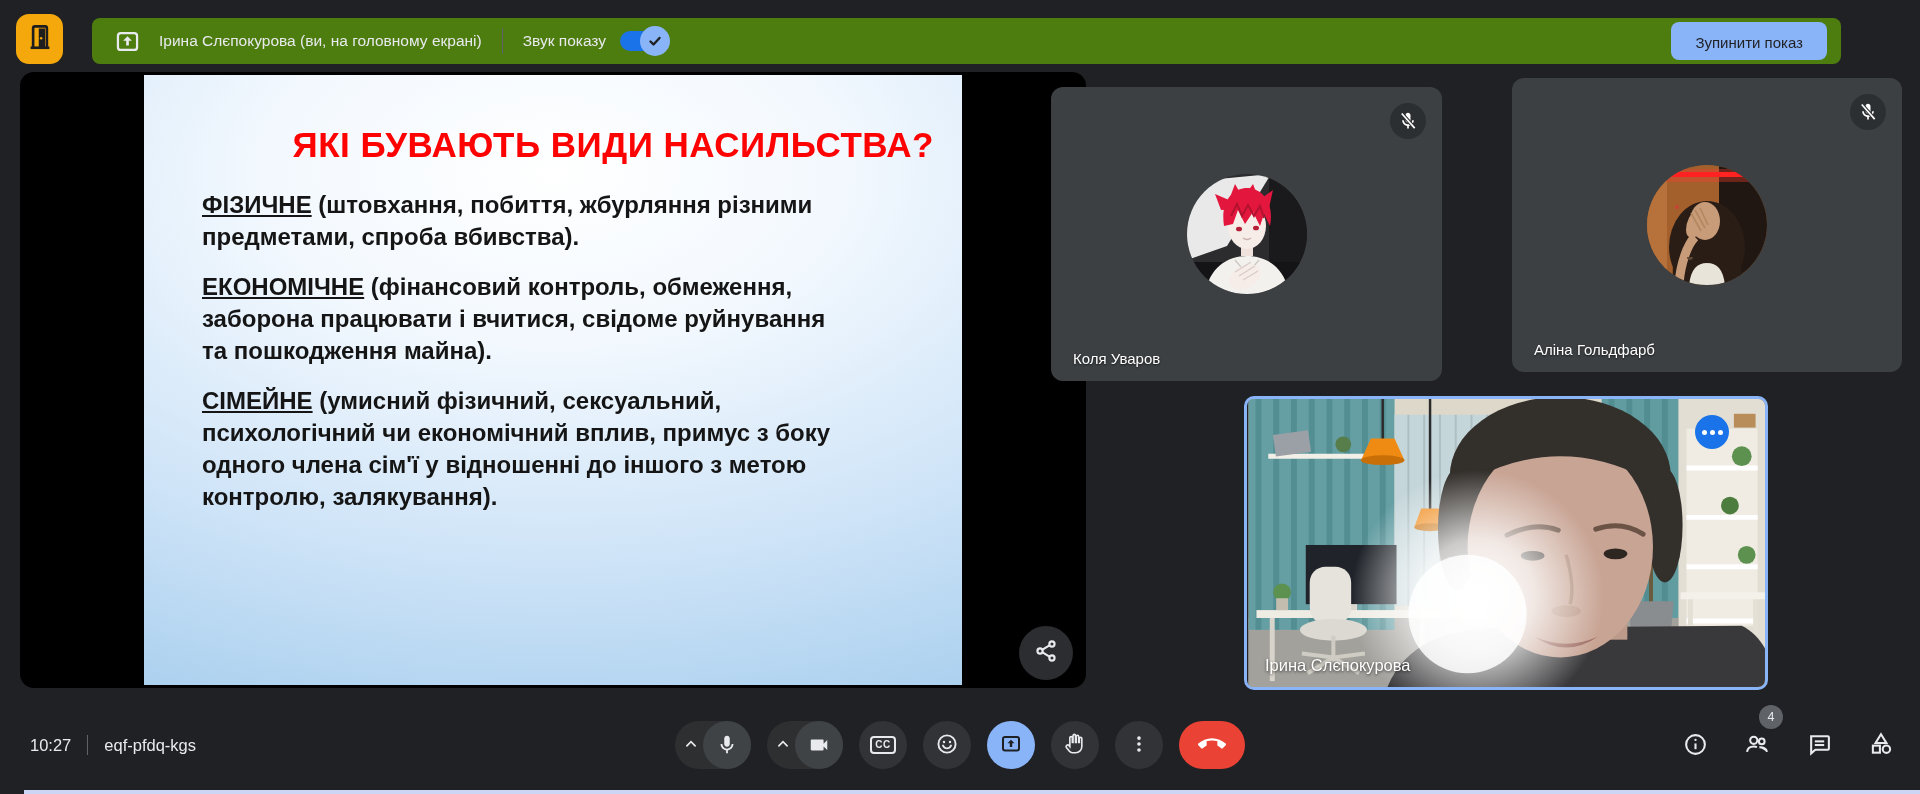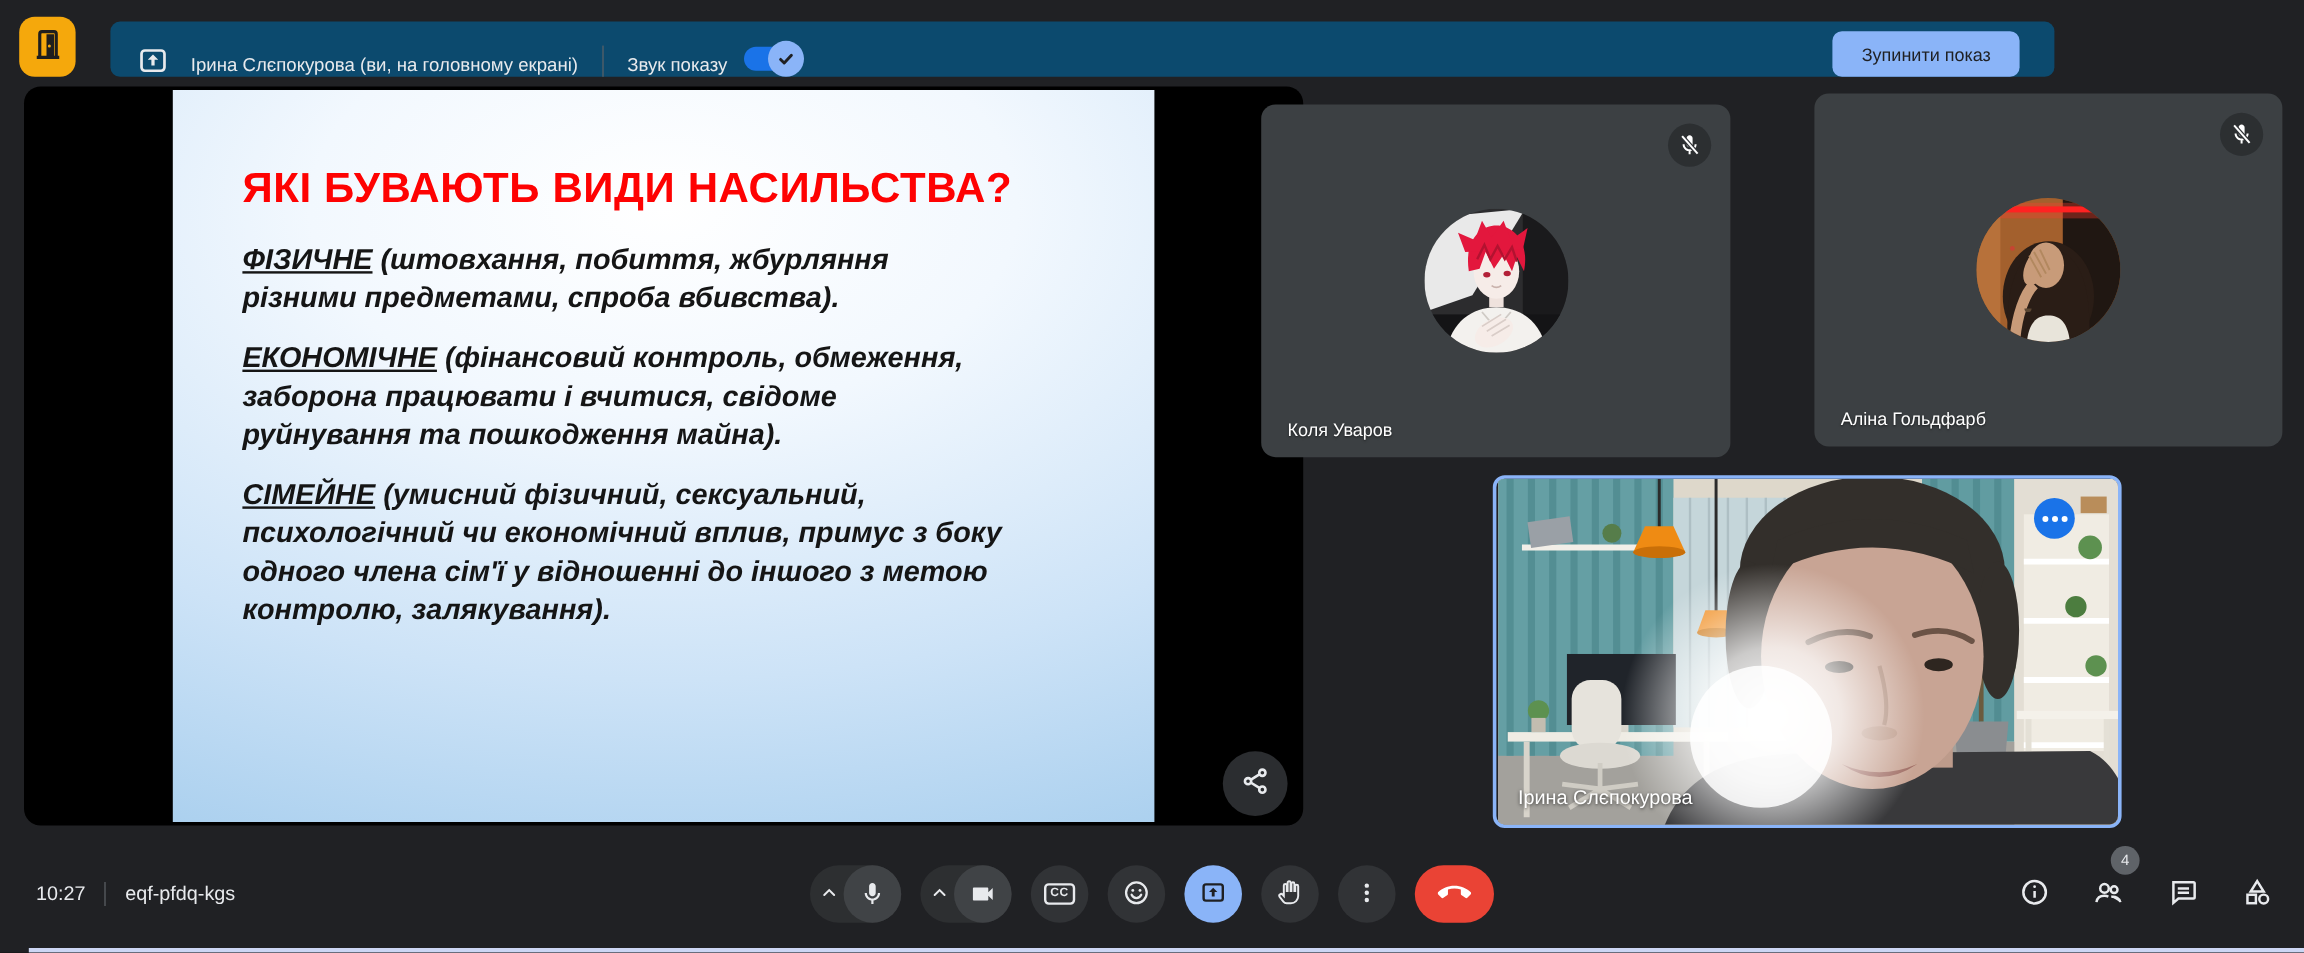--- a/index.html
+++ b/index.html
@@ -3,39 +3,39 @@
 <meta charset="utf-8">
 <style>
   html,body{margin:0;padding:0;background:#111;}
   #app{position:relative;width:1920px;height:794px;background:#202124;overflow:hidden;
        font-family:"Liberation Sans",sans-serif;color:#e8eaed;}
   .abs{position:absolute;}
 
   
   .ext-icon{left:16px;top:14px;width:47px;height:50px;border-radius:13px;background:#f5a80c;
             display:flex;align-items:center;justify-content:center;}
-  .top-bar{left:92px;top:18px;width:1620px;height:46px;border-radius:8px;background:#0c4a6e;
-           display:flex;align-items:flex-end;padding:0 8px 0 22px;box-sizing:border-box;}
+  .top-bar{left:92px;top:18px;width:1749px;height:46px;border-radius:8px;background:#4d7c0f;
+           display:flex;align-items:center;padding:0 8px 0 22px;box-sizing:border-box;}
   .present-chip-icon{display:flex;align-items:center;}
   .top-bar-label{font-size:15.5px;color:#e8eaed;margin-left:18px;white-space:nowrap;}
   .v-divider{width:1px;height:26px;background:#5f6368;margin:0 20px;}
   .toggle{position:relative;width:50px;height:30px;margin-left:14px;cursor:pointer;}
   .toggle .track{position:absolute;left:0;top:5px;width:46px;height:20px;border-radius:10px;background:#1a73e8;}
   .toggle .thumb{position:absolute;right:0;top:0;width:30px;height:30px;border-radius:50%;background:#8ab4f8;
                  display:flex;align-items:center;justify-content:center;}
-  .stop-btn{margin-left:auto;margin-right:21px;height:38px;padding:12px 24px;border:none;border-radius:8px;
+  .stop-btn{margin-left:auto;margin-right:6px;height:38px;padding:12px 24px;border:none;border-radius:8px;
             background:#8ab4f8;color:#1f2023;font-size:15px;font-family:inherit;cursor:pointer;}
 
   
   .stage{left:20px;top:72px;width:1066px;height:616px;background:#000;border-radius:14px;}
   .slide{position:absolute;left:124px;top:3px;width:818px;height:610px;box-sizing:border-box;
          padding:50px 28px 0 58px;
          background:radial-gradient(ellipse 120% 95% at 50% 16%,#ffffff 0%,#f2f8fe 30%,#cde3f7 68%,#a9cfee 100%);}
-  .slide-title{margin:12px 0 24px 0;text-align:left;color:#fe0202;font-size:35px;font-weight:bold;letter-spacing:.5px;}
-  .slide-body p{margin:0 0 18px 0;max-width:640px;color:#151515;font-size:24px;line-height:32px;font-weight:bold;font-style:italic;}
+  .slide-title{margin:0 0 24px 0;text-align:right;color:#fe0202;font-size:35px;font-weight:bold;letter-spacing:.5px;}
+  .slide-body p{margin:0 0 18px 0;max-width:640px;color:#151515;font-size:24px;line-height:32px;font-weight:bold;}
   .slide-body .lead{text-decoration:underline;}
   .share-btn{position:absolute;right:13px;bottom:8px;width:54px;height:54px;border-radius:50%;
              background:#2b2d30;display:flex;align-items:center;justify-content:center;cursor:pointer;}
 
   
   .tile{background:#3c4043;border-radius:12px;overflow:hidden;}
   .tile-1{left:1051px;top:87px;width:391px;height:294px;}
   .tile-2{left:1512px;top:78px;width:390px;height:294px;}
   .mic-off{position:absolute;top:16px;right:16px;width:36px;height:36px;border-radius:50%;
            background:rgba(25,26,28,.45);display:flex;align-items:center;justify-content:center;}

